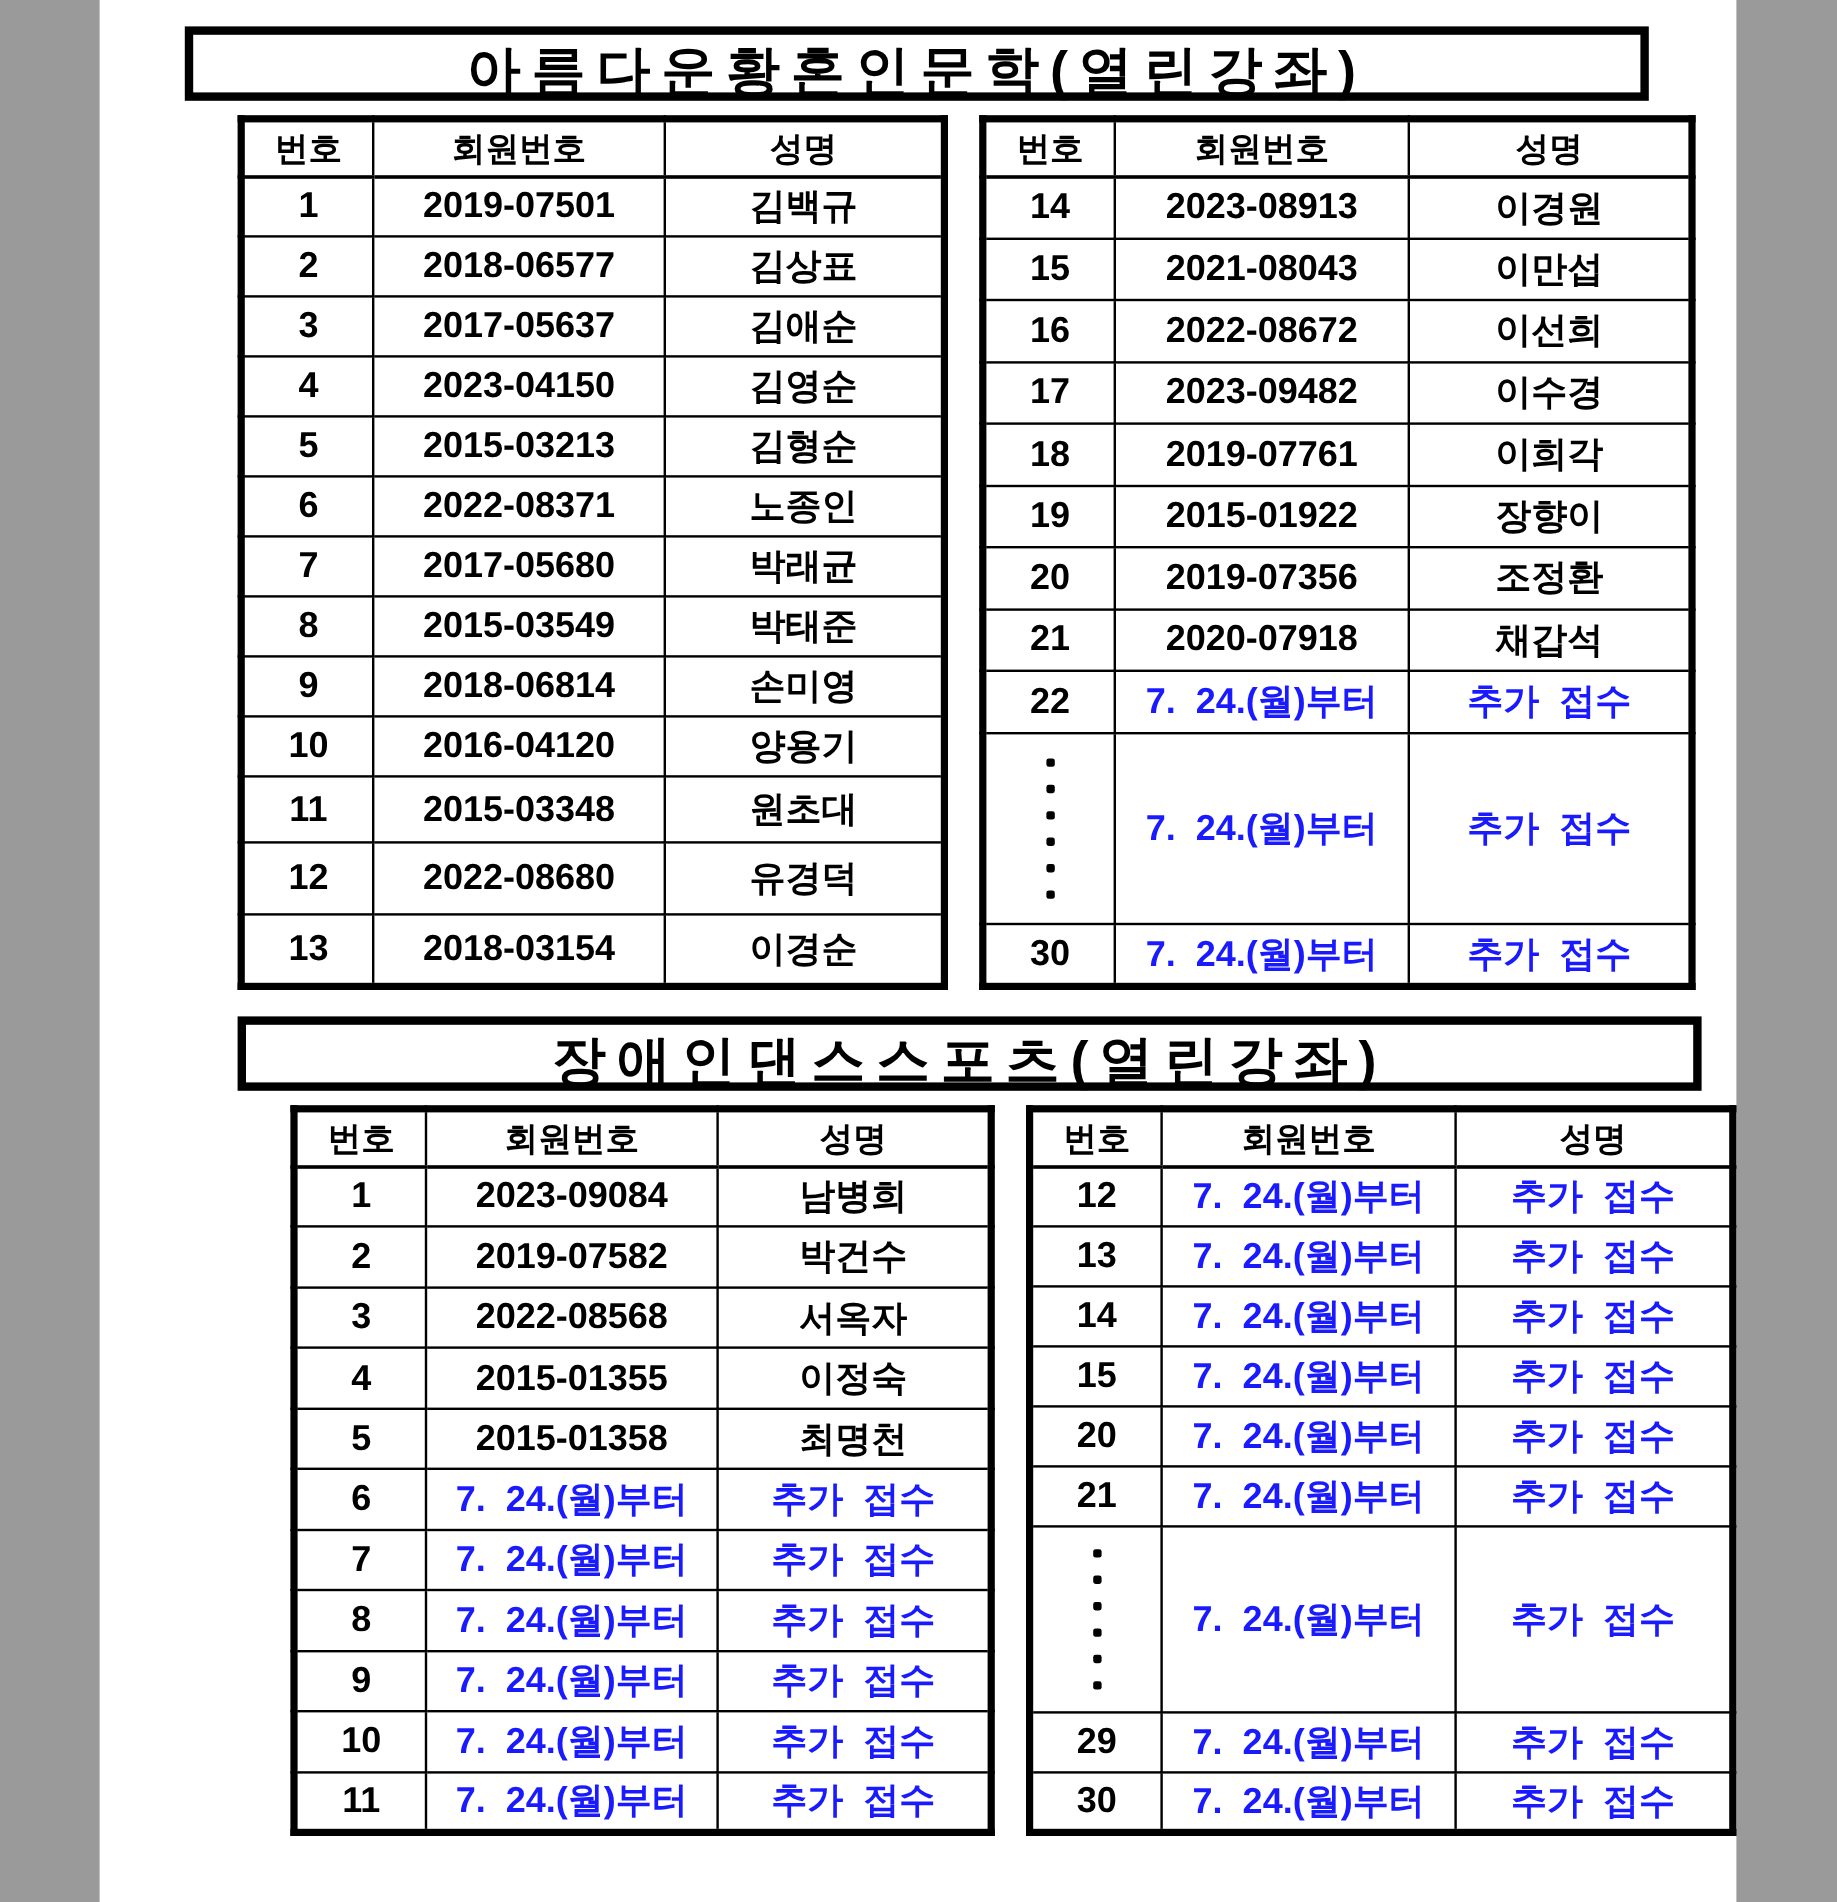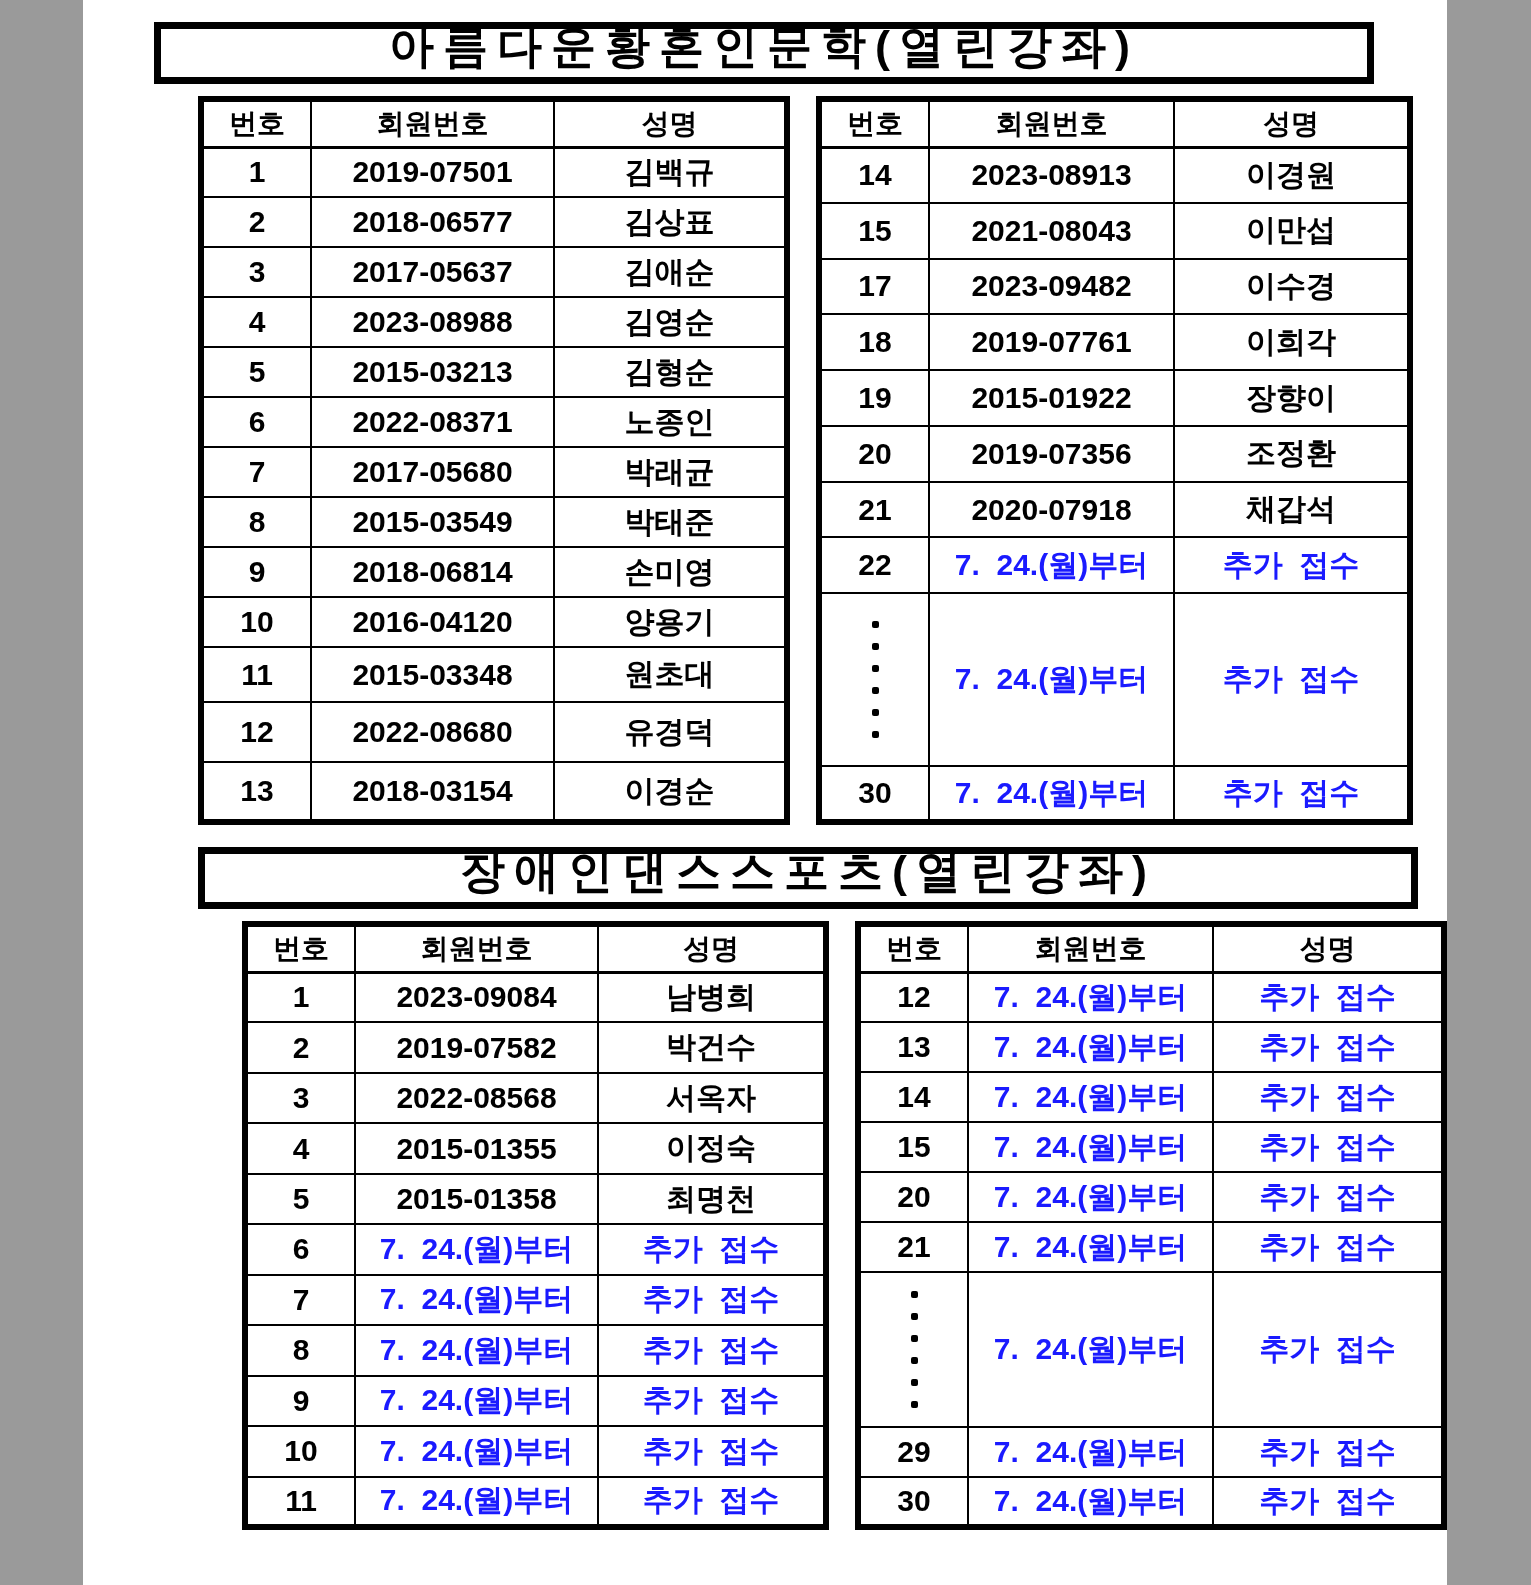--- a/index.html
+++ b/index.html
@@ -18,21 +18,21 @@
     width: 1364px;
     height: 1585px;
     background: var(--paper-bg, #ffffff);
     padding: 22px 0 0 71px;
   }
   .title-box {
     width: 1220px;
     height: 62px;
     border: 7px solid var(--line, #000);
     display: flex;
-    align-items: flex-end;
+    align-items: flex-start;
     justify-content: center;
     font-weight: 700;
     font-size: 45px;
     letter-spacing: 9px;
     white-space: pre;
     color: var(--ink, #000);
   }
   .tables-row {
     display: flex;
     gap: 26px;
@@ -115,21 +115,21 @@
                 <td>2018-06577</td>
                 <td>김상표</td>
               </tr>
               <tr>
                 <td>3</td>
                 <td>2017-05637</td>
                 <td>김애순</td>
               </tr>
               <tr>
                 <td>4</td>
-                <td>2023-08988</td>
+                <td>2023-04150</td>
                 <td>김영순</td>
               </tr>
               <tr>
                 <td>5</td>
                 <td>2015-03213</td>
                 <td>김형순</td>
               </tr>
               <tr>
                 <td>6</td>
                 <td>2022-08371</td>
@@ -188,20 +188,25 @@
             <tbody>
               <tr>
                 <td>14</td>
                 <td>2023-08913</td>
                 <td>이경원</td>
               </tr>
               <tr>
                 <td>15</td>
                 <td>2021-08043</td>
                 <td>이만섭</td>
+              </tr>
+              <tr>
+                <td>16</td>
+                <td>2022-08672</td>
+                <td>이선희</td>
               </tr>
               <tr>
                 <td>17</td>
                 <td>2023-09482</td>
                 <td>이수경</td>
               </tr>
               <tr>
                 <td>18</td>
                 <td>2019-07761</td>
                 <td>이희각</td>

